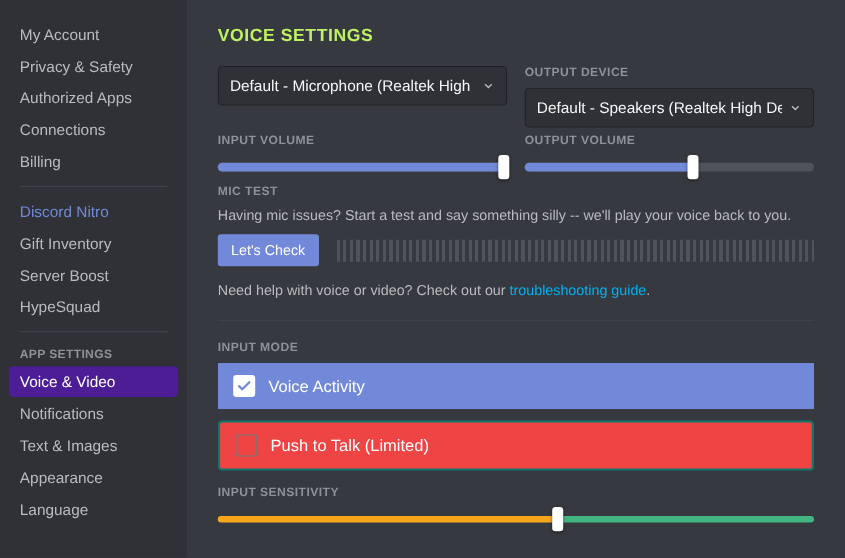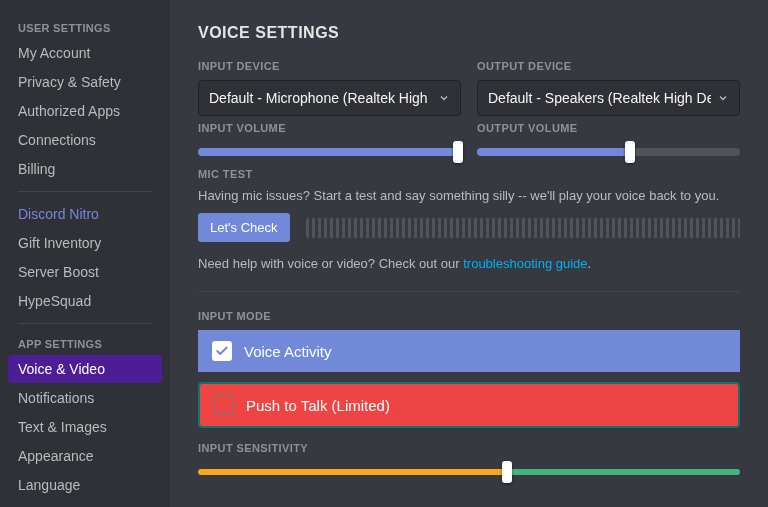--- a/index.html
+++ b/index.html
@@ -9,21 +9,21 @@
 
 .sidebar { width: 170px; background: #2f3136; padding: 16px 8px 0 8px; overflow: hidden; }
 .sidebar-header { font-size: 11px; font-weight: 700; color: #8e9297; letter-spacing: .3px; padding: 6px 10px 4px 10px; text-transform: uppercase; }
 .sidebar-item { font-size: 14px; color: #b9bbbe; padding: 6px 10px; margin: 1px 0; border-radius: 4px; cursor: pointer; }
 .sidebar-item.active { background: #4c1d95; color: #fff; }
 .sidebar-item.nitro { color: #7289da; }
 .sidebar-sep { height: 1px; background: #40444b; margin: 8px 10px; }
 
 
 .main { flex: 1; background: #36393f; padding: 24px 28px 0 28px; overflow: hidden; }
-.page-title { font-size: 16px; font-weight: 700; color: #e5e5e5; letter-spacing: .5px; margin-bottom: 18px; }
+.page-title { font-size: 16px; font-weight: 700; color: #bef264; letter-spacing: .5px; margin-bottom: 18px; }
 .section-label { font-size: 11px; font-weight: 700; color: #8e9297; letter-spacing: .4px; margin-bottom: 8px; text-transform: uppercase; }
 
 .row2 { display: flex; gap: 16px; }
 .col { flex: 1; min-width: 0; }
 
 
 .select { background: #2f3136; border: 1px solid #202225; border-radius: 4px; height: 36px; display: flex; align-items: center; padding: 0 10px; color: #f6f6f7; font-size: 14px; cursor: pointer; position: relative; overflow: hidden; white-space: nowrap; }
 .select .text { flex: 1; overflow: hidden; text-overflow: clip; }
 .select .caret { color: #b9bbbe; margin-left: 6px; }
 .caret svg { display: block; }
@@ -62,21 +62,20 @@
 .sens .thumb { position: absolute; top: 50%; width: 10px; height: 22px; background: #fff; border-radius: 3px; transform: translate(-50%, -50%); box-shadow: 0 1px 3px rgba(0,0,0,.5); }
 
 .mt14 { margin-top: 14px; }
 .mt18 { margin-top: 6px; }
 </style>
 </head>
 <body>
 
 <div class="app">
   <div class="sidebar">
-    <div class="sidebar-header">USER SETTINGS</div>
     <div id="user-items">
         <div class="sidebar-item">My Account</div>
         <div class="sidebar-item">Privacy &amp; Safety</div>
         <div class="sidebar-item">Authorized Apps</div>
         <div class="sidebar-item">Connections</div>
         <div class="sidebar-item">Billing</div>
       </div>
     <div class="sidebar-sep"></div>
     <div id="nitro-items">
         <div class="sidebar-item nitro">Discord Nitro</div>
@@ -93,21 +92,20 @@
         <div class="sidebar-item">Appearance</div>
         <div class="sidebar-item">Language</div>
       </div>
   </div>
 
   <div class="main">
     <div class="page-title">VOICE SETTINGS</div>
 
     <div class="row2">
       <div class="col">
-        <div class="section-label">INPUT DEVICE</div>
         <div class="select">
           <span class="text">Default - Microphone (Realtek High Defini</span>
           <span class="caret">
               <svg width="12" height="12" viewBox="0 0 24 24" fill="none" stroke="currentColor" stroke-width="2.5">
                 <polyline points="6 9 12 15 18 9"></polyline>
               </svg>
             </span>
         </div>
       </div>
       <div class="col">

